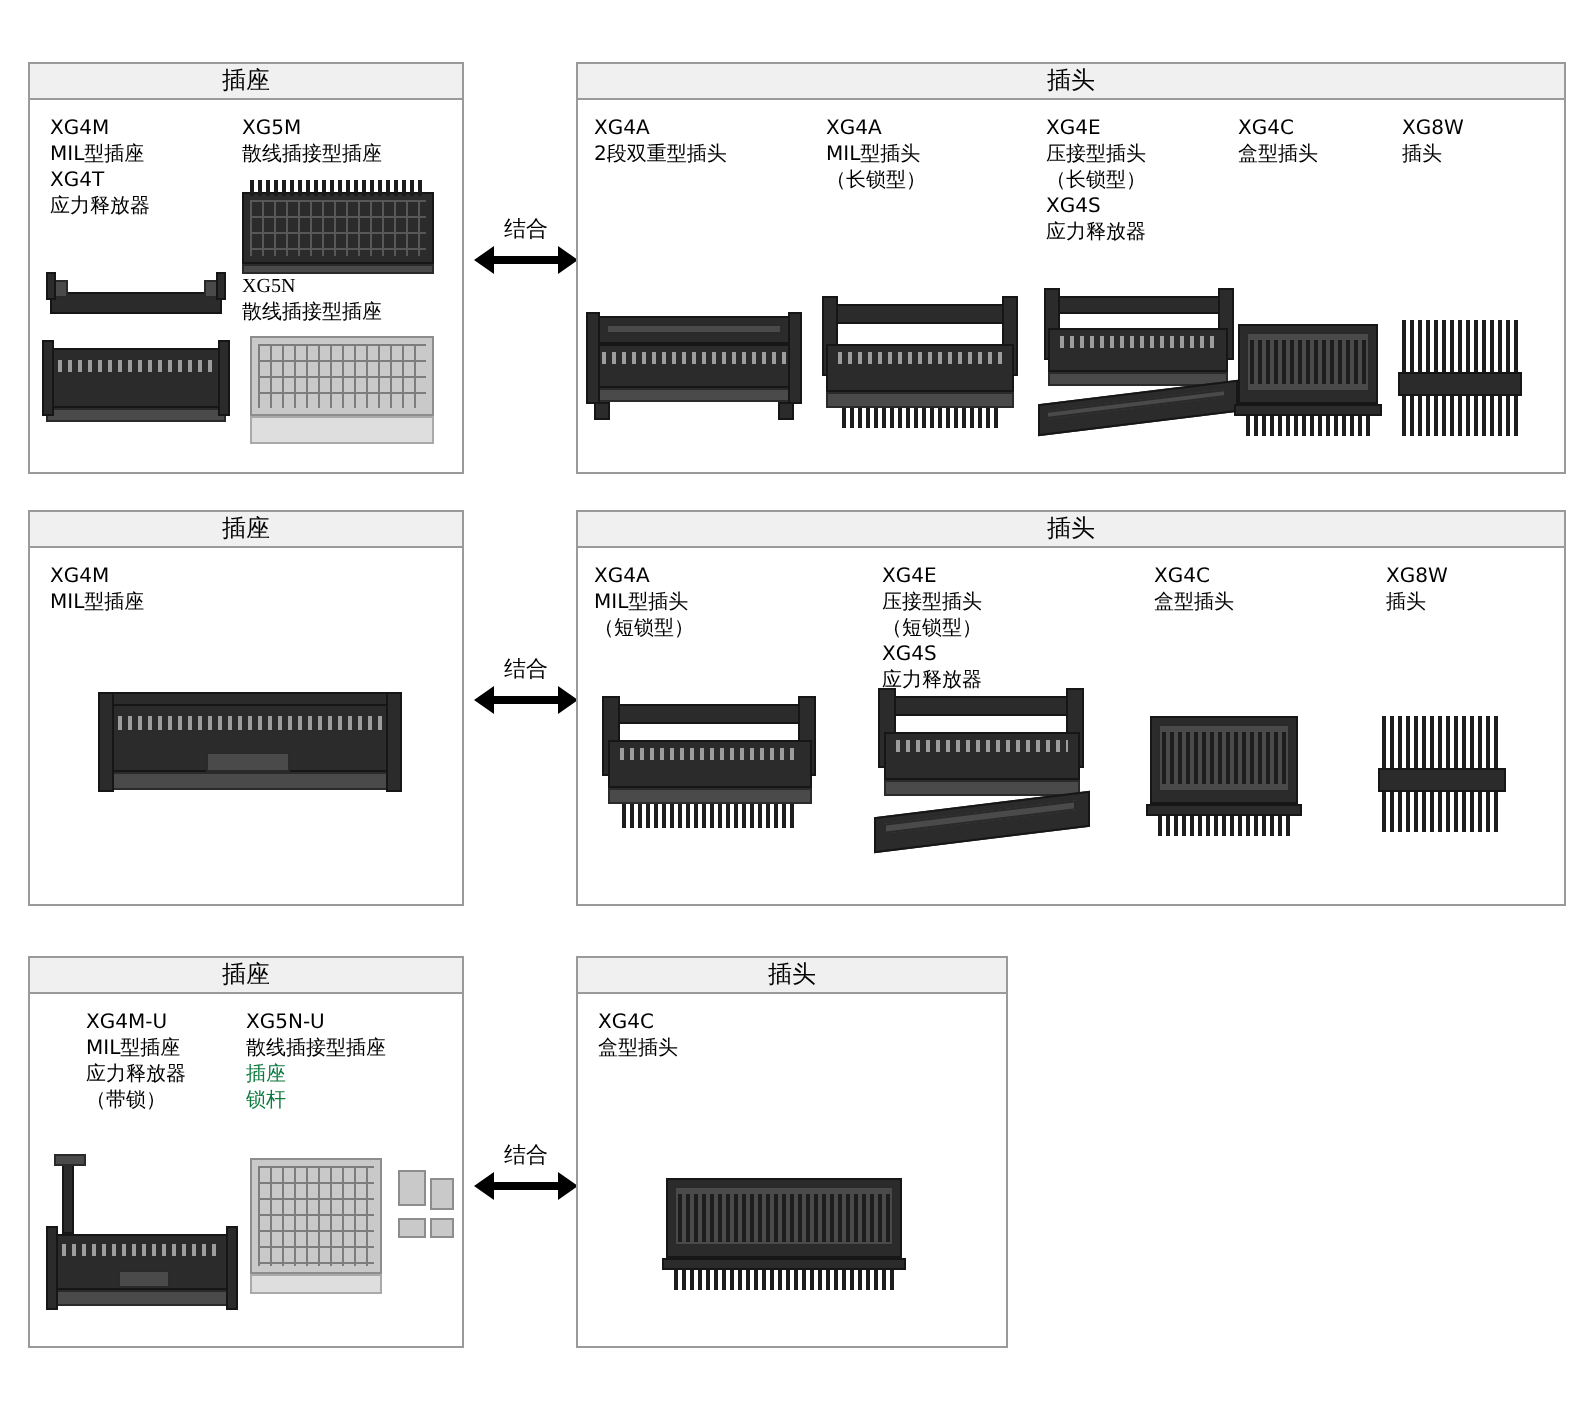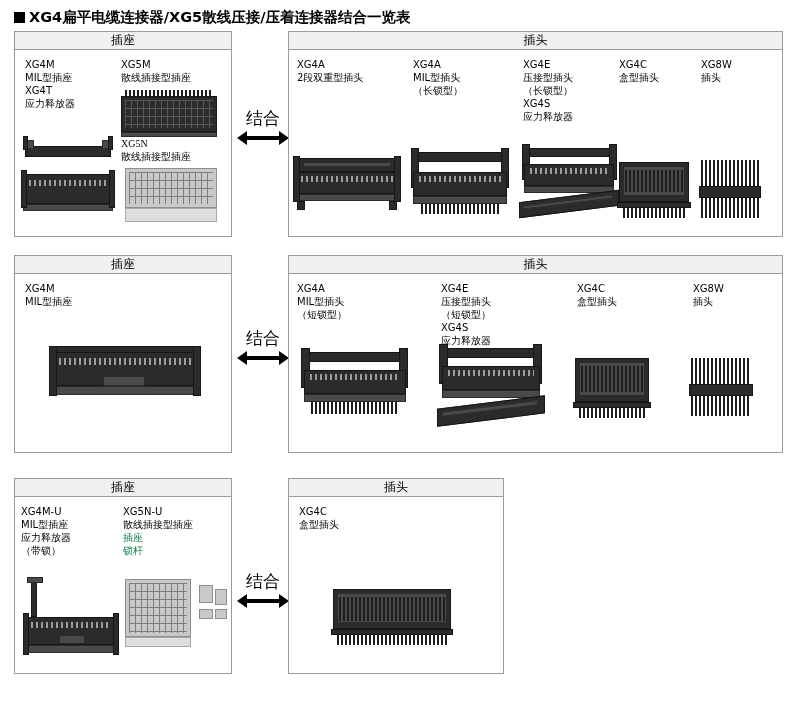--- a/index.html
+++ b/index.html
@@ -77,21 +77,21 @@
   .lbl .desc { display: block; }
   .green { color: #0c7a3e; }
 
   
   .join {
     position: absolute;
     text-align: center;
     width: 54px;
   }
   .join-text {
-    font-size: 17px;
+    font-size: 11px;
     display: block;
     margin-bottom: 1px;
   }
   .arrow {
     position: relative;
     height: 14px;
     width: 52px;
     margin: 0 auto;
   }
   .arrow .bar {
@@ -150,24 +150,20 @@
     background-image: repeating-linear-gradient(to right,
       #9d9d9d 0px, #9d9d9d 2px, transparent 2px, transparent 5px);
   }
   .skew-l { transform: skewY(-7deg); }
 </style>
 </head>
 <body>
 
 <div class="page">
 
-  <div class="title-row">
-    <span class="title-marker"></span>
-    <span class="title-text">XG4扁平电缆连接器/XG5散线压接/压着连接器结合一览表</span>
-  </div>
 
   <div class="panel" style="left:14px; top:31px; width:218px; height:206px;">
     <div class="panel-head">插座</div>
     <div class="panel-body" style="height:187px;">
 
       <div class="lbl" style="left:10px; top:8px;">
         <span class="code">XG4M</span>
         <span class="desc">MIL型插座</span>
         <span class="code">XG4T</span>
         <span class="desc">应力释放器</span>
@@ -392,21 +388,21 @@
         <div class="art pins-v" style="left:2px; top:38px; width:60px; height:20px;"></div>
       </div>
 
     </div>
   </div>
 
   <div class="panel" style="left:14px; top:478px; width:218px; height:196px;">
     <div class="panel-head">插座</div>
     <div class="panel-body" style="height:177px;">
 
-      <div class="lbl" style="left:6px; top:8px;">
+      <div class="lbl" style="left:28px; top:8px;">
         <span class="code">XG4M-U</span>
         <span class="desc">MIL型插座</span>
         <span class="desc">应力释放器</span>
         <span class="desc">（带锁）</span>
       </div>
 
       <div class="lbl" style="left:108px; top:8px;">
         <span class="code">XG5N-U</span>
         <span class="desc">散线插接型插座</span>
         <span class="desc green">插座</span>

